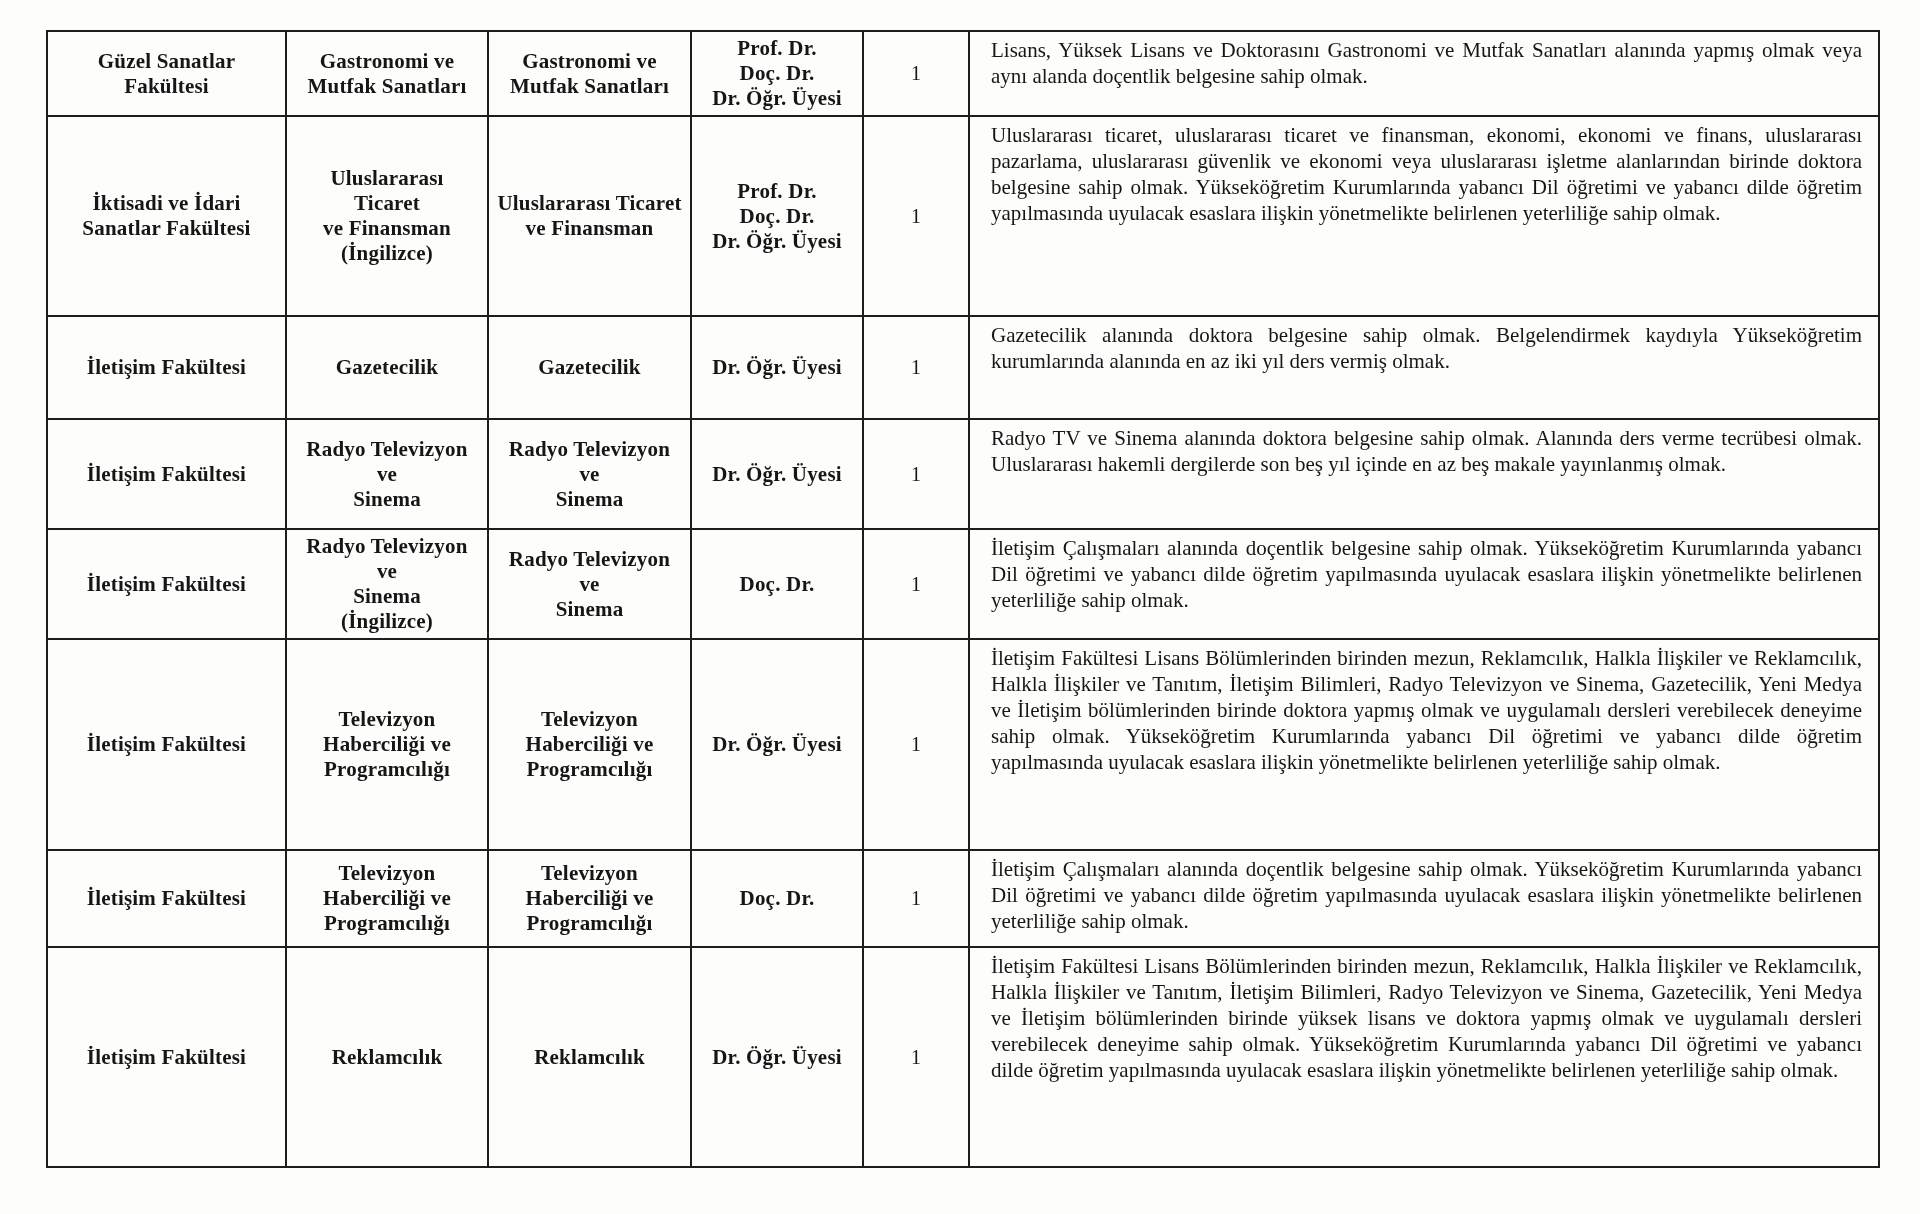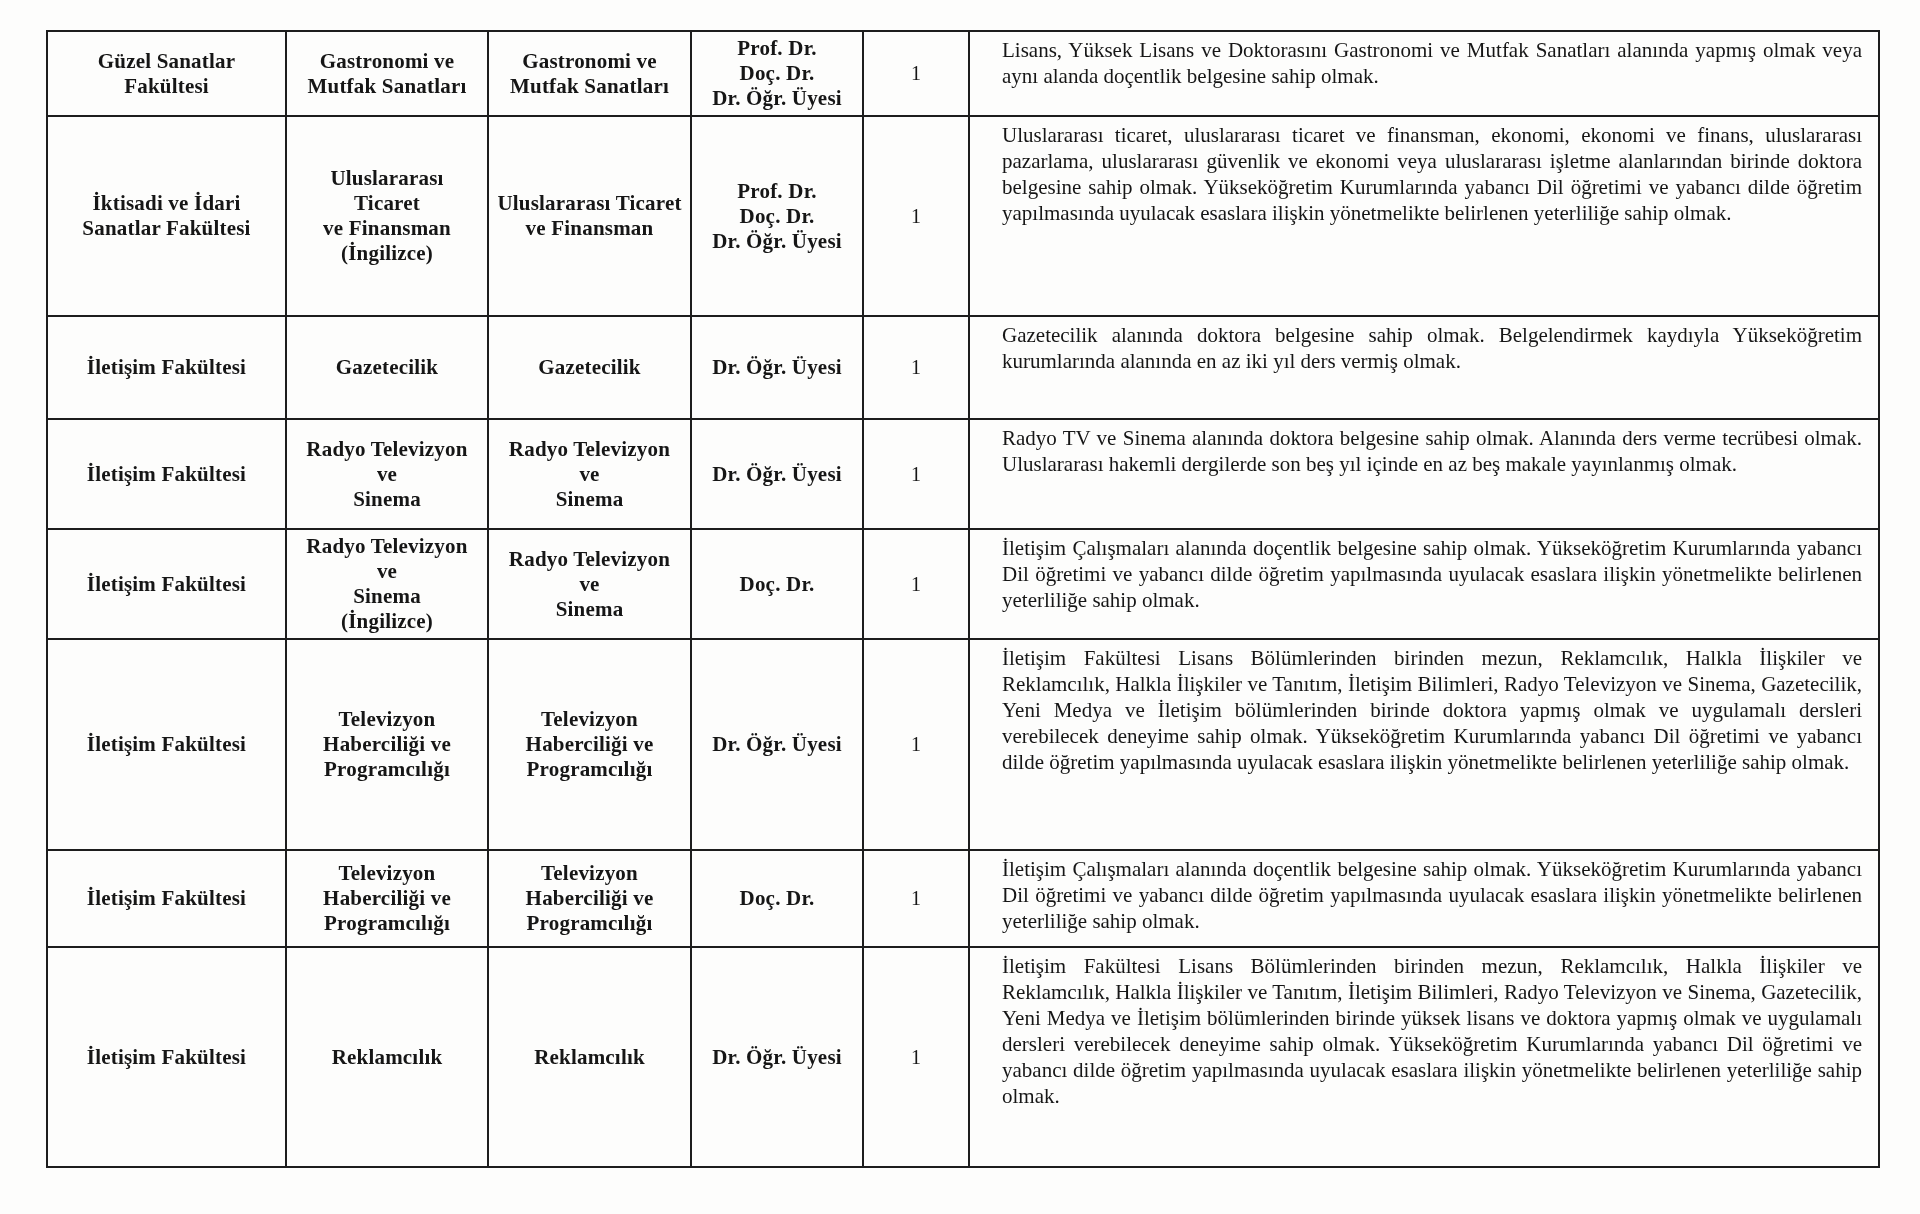--- a/index.html
+++ b/index.html
@@ -19,21 +19,21 @@
     overflow:hidden;
   }
   td.bold{
     font-weight:bold;text-align:center;white-space:pre-line;
     font-size:21px;line-height:25px;padding:4px 8px;
     letter-spacing:.2px;
   }
   td.count{font-weight:normal;font-size:20px;}
   td.req{
     font-size:21px;line-height:26px;text-align:justify;
-    vertical-align:top;padding:5px 16px 5px 32px;
+    vertical-align:top;padding:5px 16px 5px 21px;
     text-justify:inter-word;
   }
   
   tbody tr:nth-child(1){height:75px;}
   tbody tr:nth-child(2){height:200px;}
   tbody tr:nth-child(3){height:103px;}
   tbody tr:nth-child(4){height:110px;}
   tbody tr:nth-child(5){height:104px;}
   tbody tr:nth-child(6){height:211px;}
   tbody tr:nth-child(7){height:97px;}

